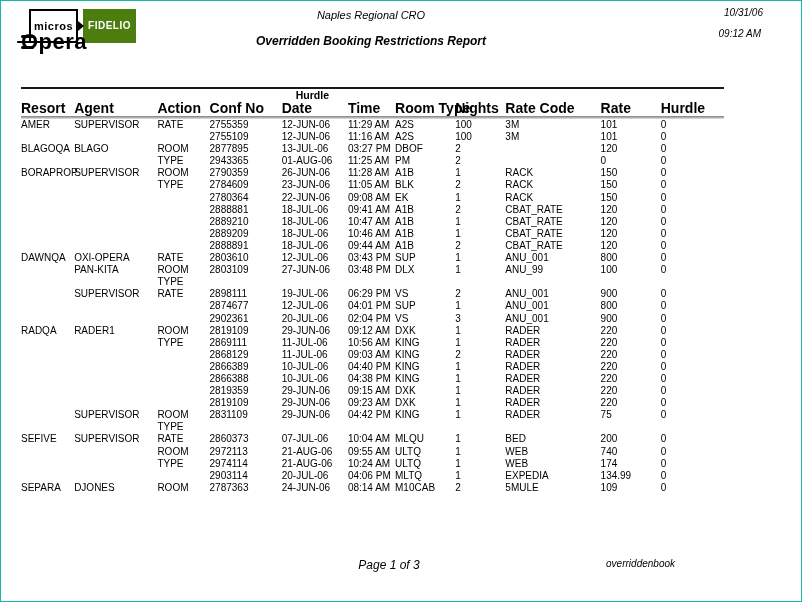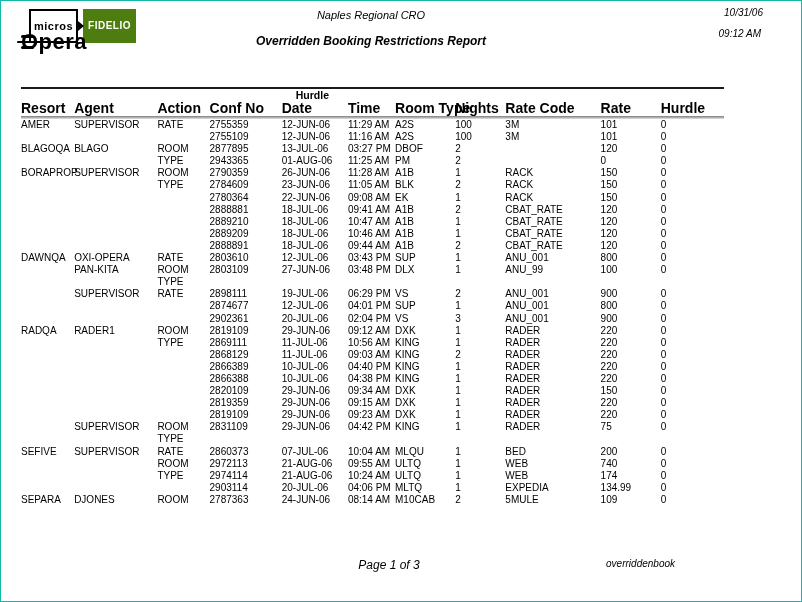--- a/index.html
+++ b/index.html
@@ -414,33 +414,20 @@
             <td class="c-room_type">KING</td>
             <td class="c-nights">1</td>
             <td class="c-rate_code">RADER</td>
             <td class="c-rate">220</td>
             <td class="c-hurdle">0</td>
           </tr>
           <tr>
             <td class="c-resort"></td>
             <td class="c-agent"></td>
             <td class="c-action"></td>
-            <td class="c-conf_no">2820109</td>
-            <td class="c-date">29-JUN-06</td>
-            <td class="c-time">09:34 AM</td>
-            <td class="c-room_type">DXK</td>
-            <td class="c-nights">1</td>
-            <td class="c-rate_code">RADER</td>
-            <td class="c-rate">150</td>
-            <td class="c-hurdle">0</td>
-          </tr>
-          <tr>
-            <td class="c-resort"></td>
-            <td class="c-agent"></td>
-            <td class="c-action"></td>
             <td class="c-conf_no">2819359</td>
             <td class="c-date">29-JUN-06</td>
             <td class="c-time">09:15 AM</td>
             <td class="c-room_type">DXK</td>
             <td class="c-nights">1</td>
             <td class="c-rate_code">RADER</td>
             <td class="c-rate">220</td>
             <td class="c-hurdle">0</td>
           </tr>
           <tr>

